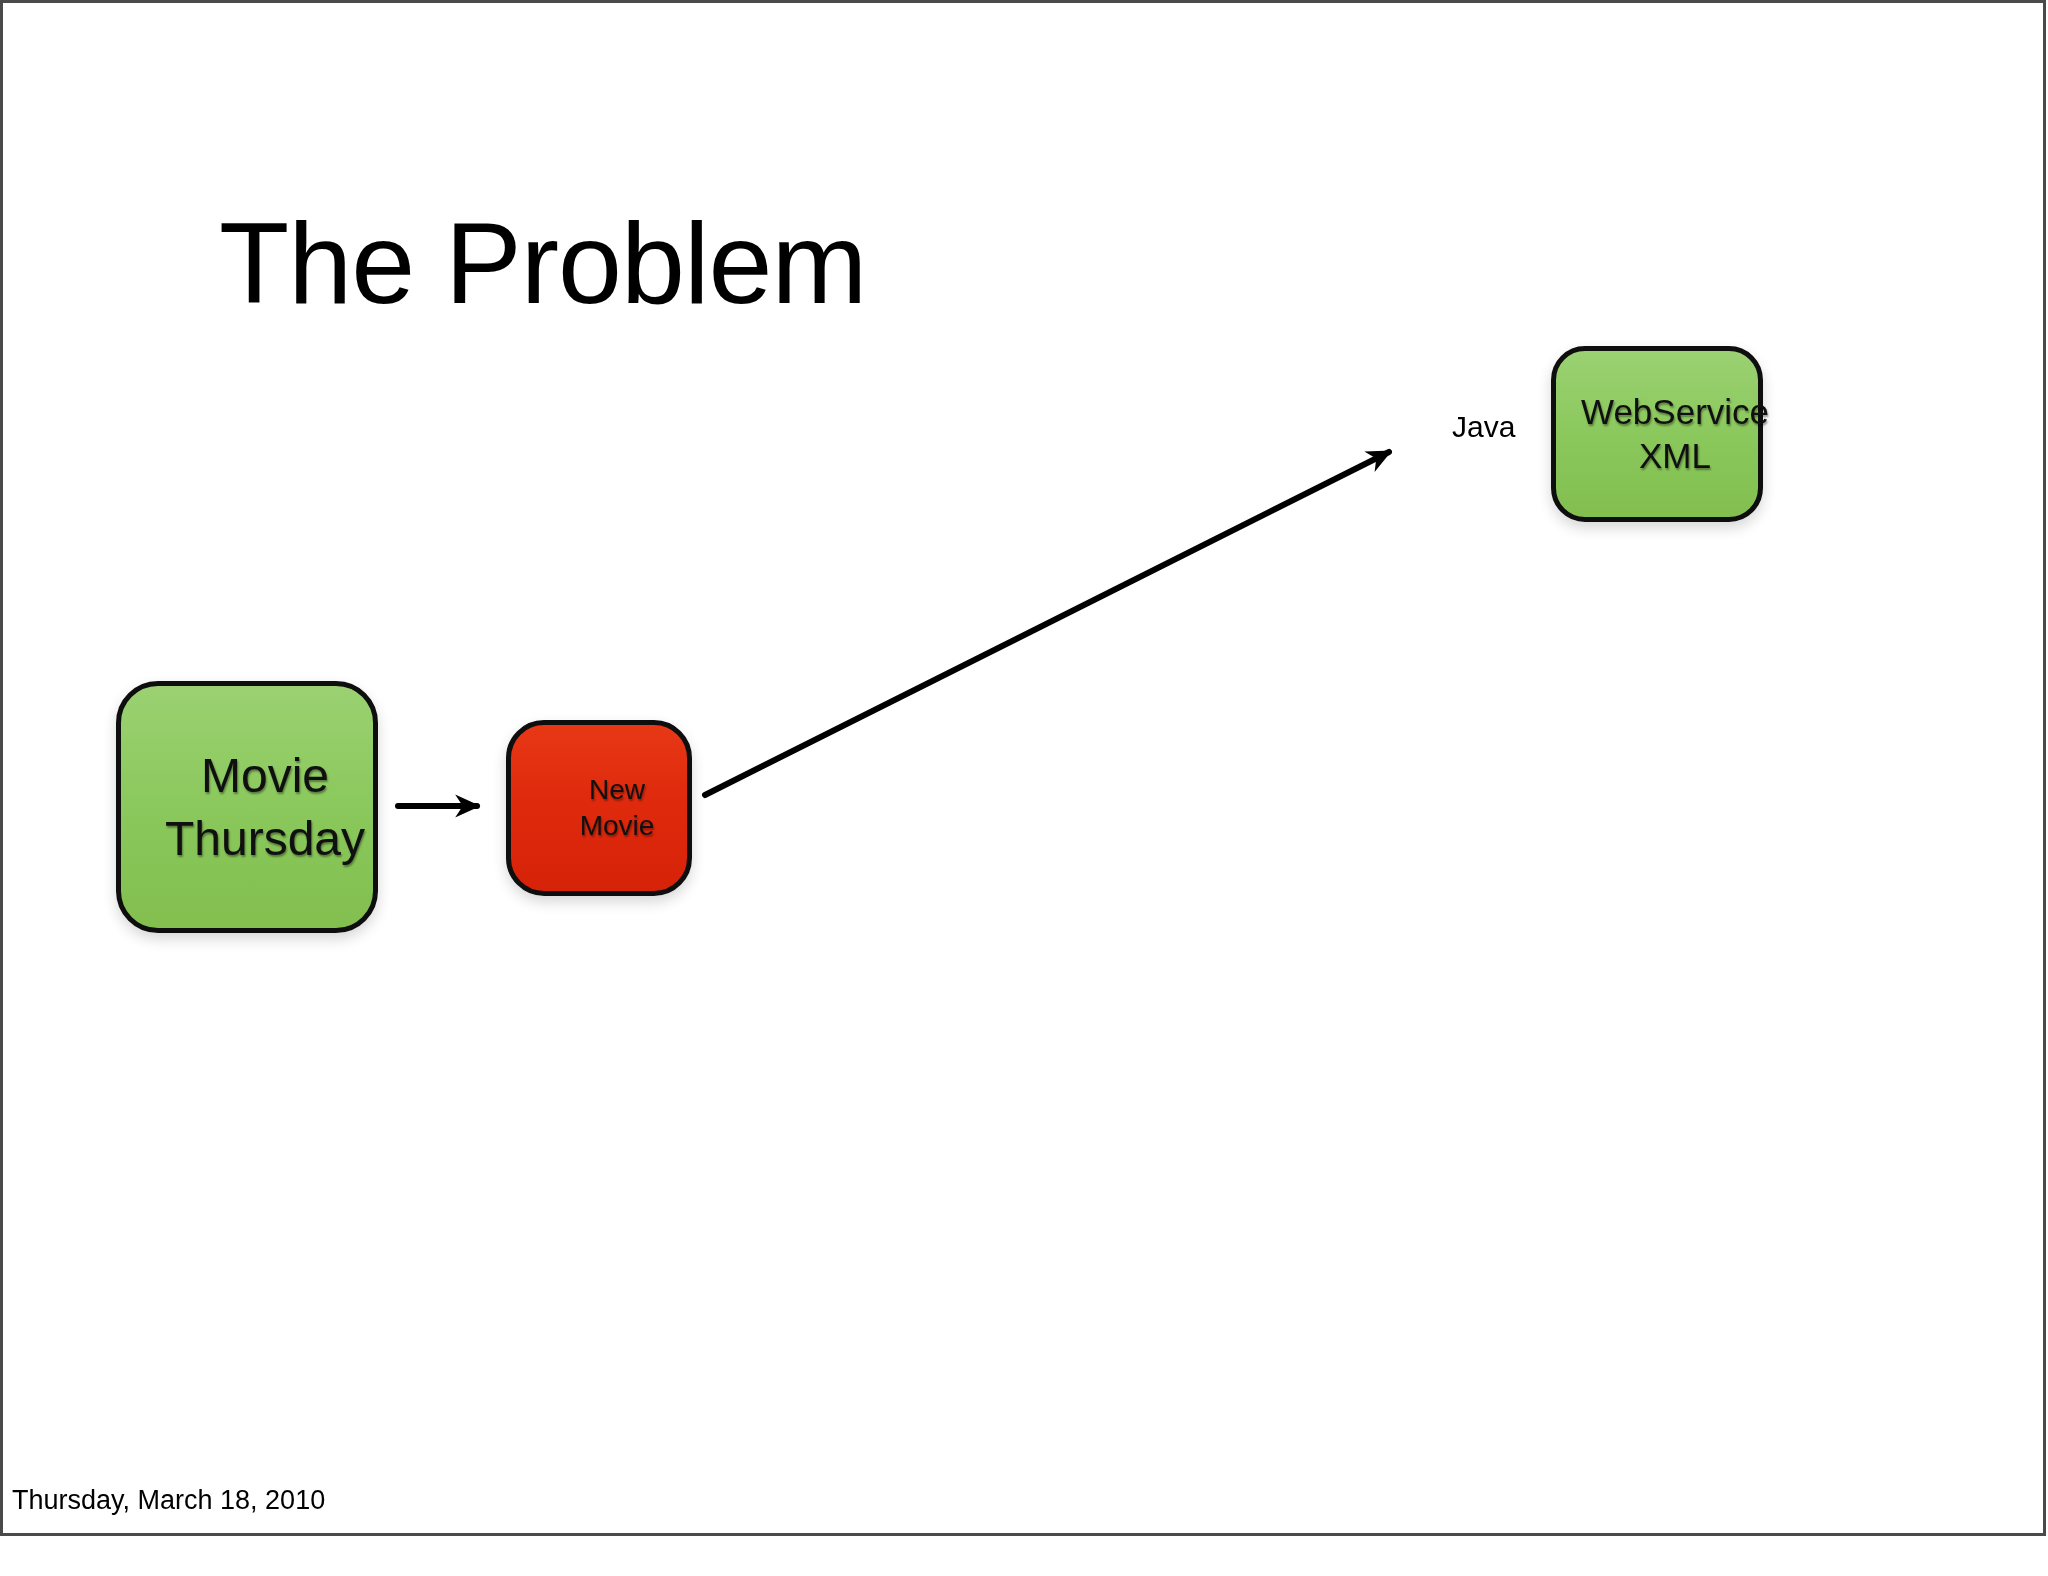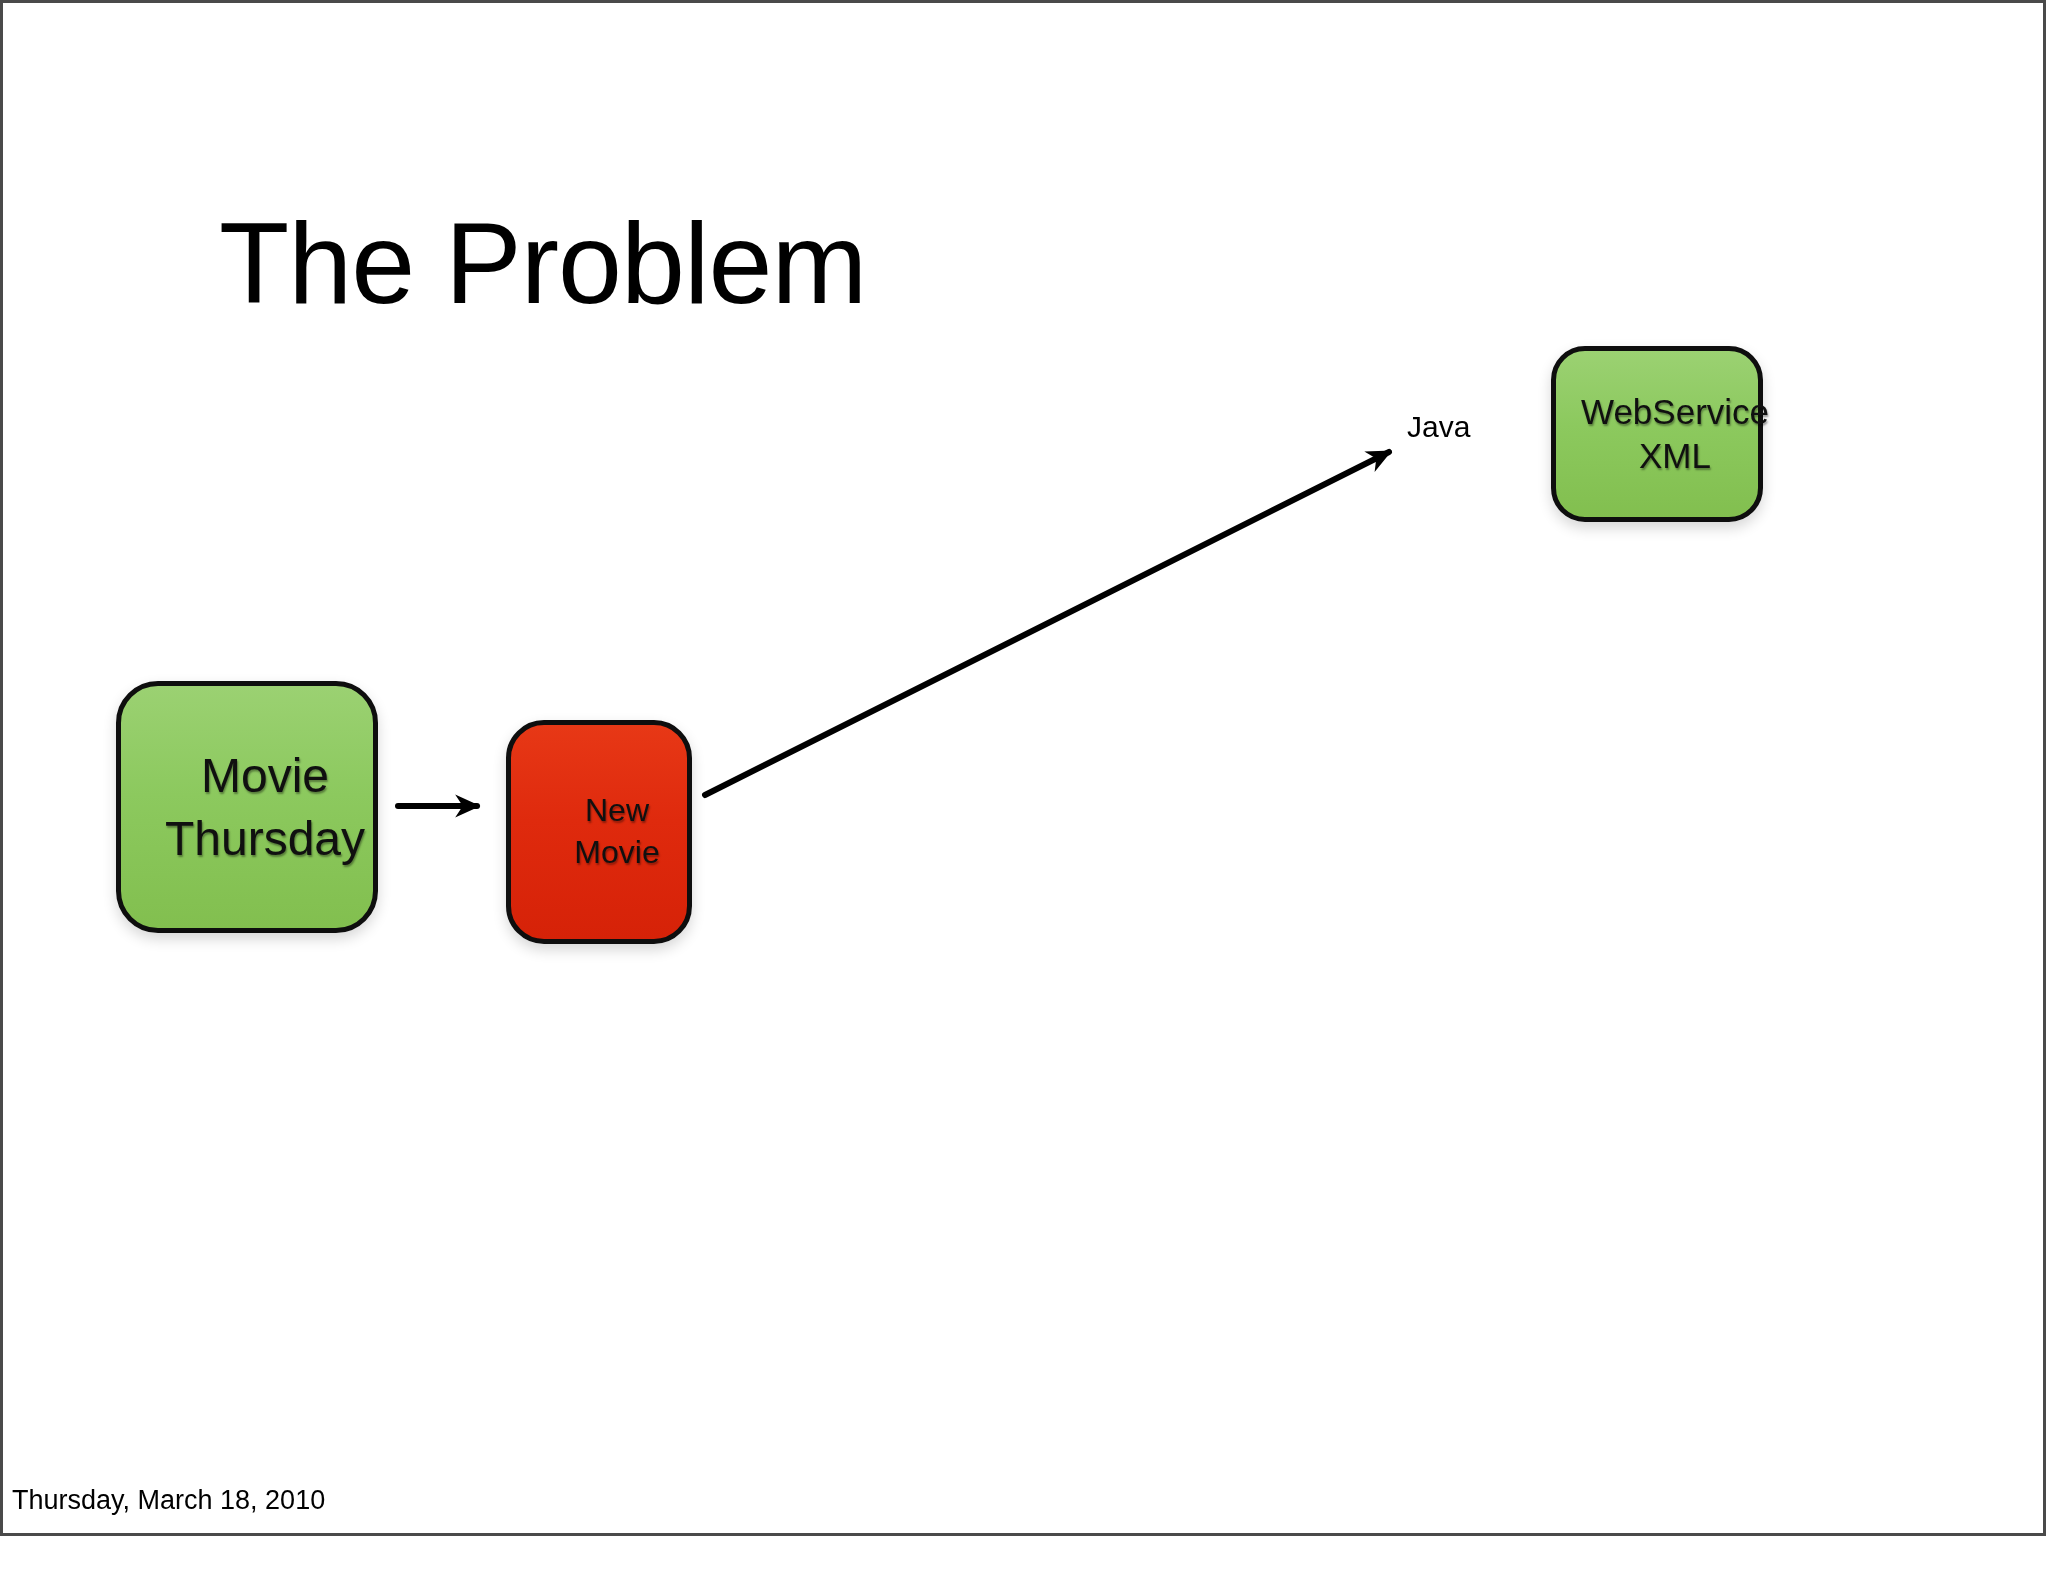--- a/index.html
+++ b/index.html
@@ -80,37 +80,37 @@
     width: 262px;
     height: 252px;
     border-radius: 42px;
     font-size: 48px;
     line-height: 1.32;
   }
   #node-new-movie {
     left: 503px;
     top: 717px;
     width: 186px;
-    height: 224px;
+    height: 176px;
     border-radius: 38px;
-    font-size: 32px;
+    font-size: 28px;
     line-height: 1.3;
   }
   #node-webservice-xml {
     left: 1548px;
     top: 343px;
     width: 212px;
     height: 176px;
     border-radius: 34px;
     font-size: 35px;
     line-height: 1.26;
   }
   .java-label {
     position: absolute;
-    left: 1404px;
+    left: 1449px;
     top: 407px;
     font-size: 30px;
     line-height: 1.1;
     color: var(--text, #000);
     white-space: nowrap;
   }
   .slide-footer {
     position: absolute;
     left: 12px;
     top: 1484px;

